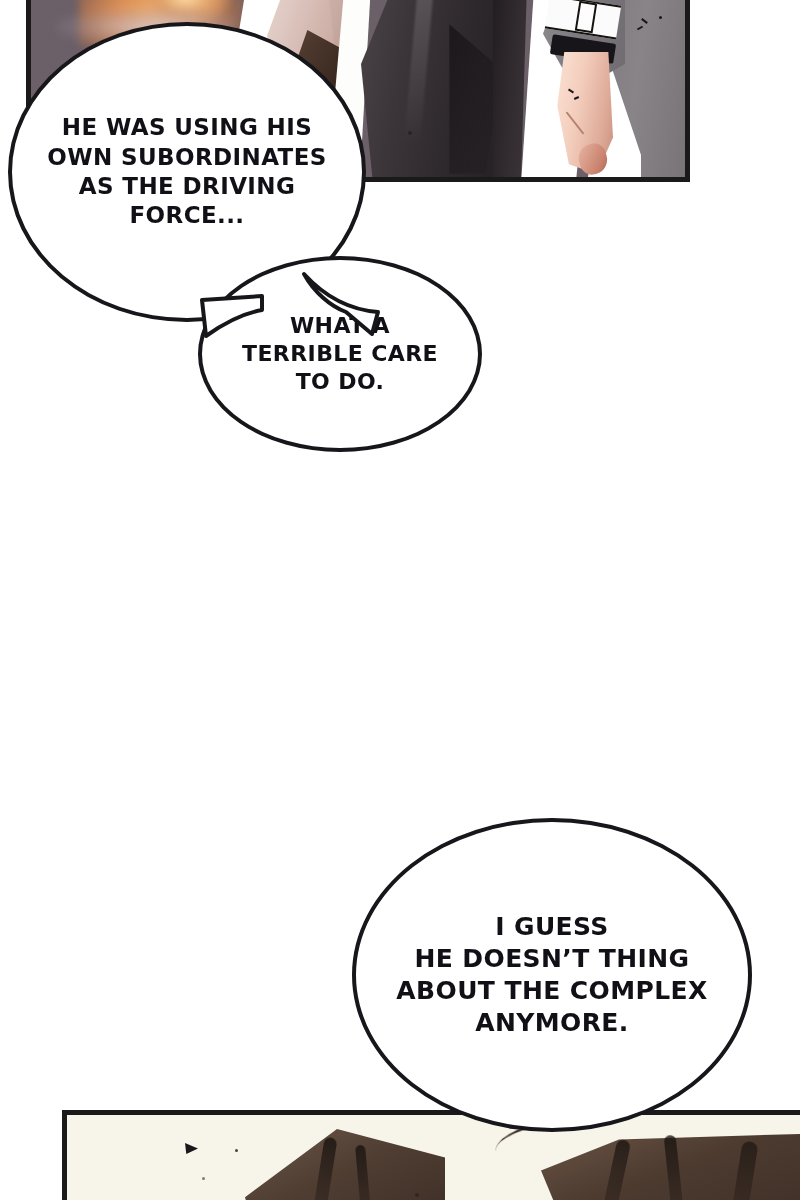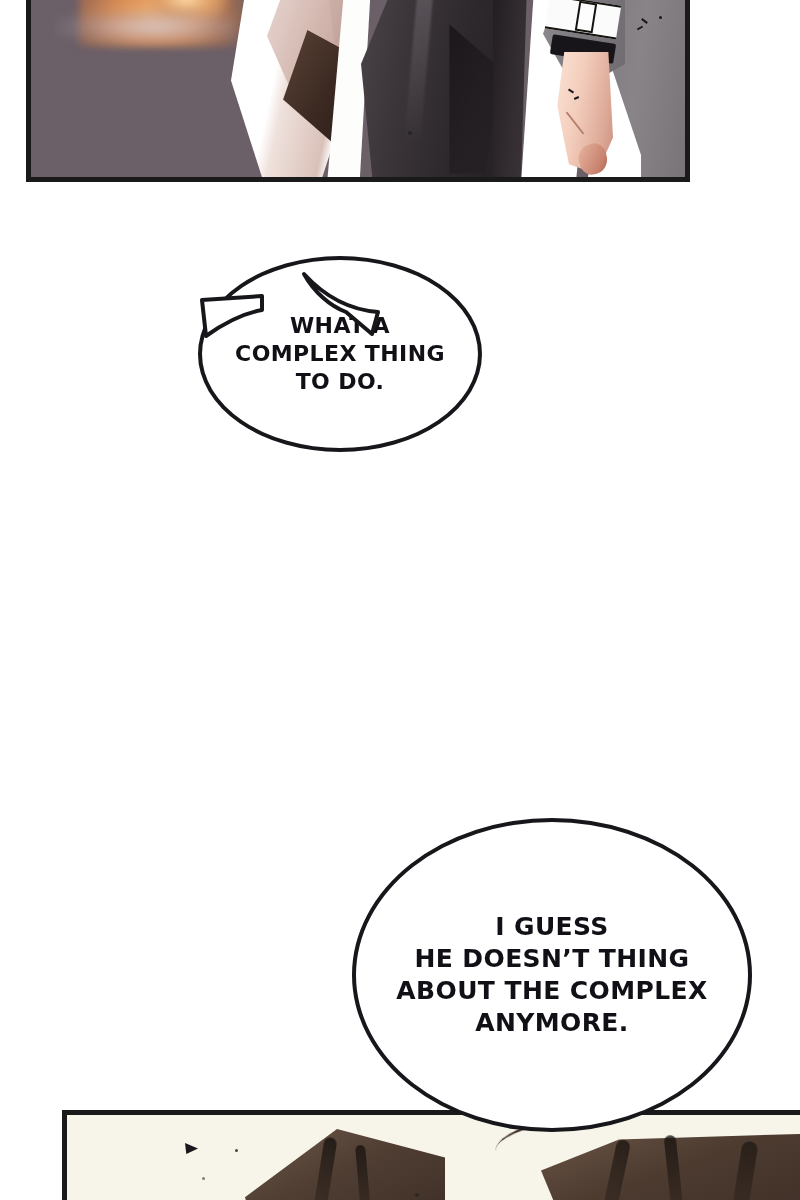--- a/index.html
+++ b/index.html
@@ -346,28 +346,34 @@
     <div class="speck" style="left:118px;top:28px;width:13px;height:11px;clip-path:polygon(0% 0%,100% 50%,10% 100%);"></div>
     <div class="speck" style="left:168px;top:34px;width:3px;height:3px;border-radius:50%;opacity:.8;"></div>
     <div class="speck" style="left:135px;top:62px;width:3px;height:3px;border-radius:50%;opacity:.55;"></div>
     <div class="speck" style="left:348px;top:78px;width:4px;height:4px;border-radius:50%;opacity:.5;"></div>
   </div>
 
   <svg class="tail" style="left:300px;top:268px;" width="110" height="72" viewBox="0 0 110 72">
     <path d="M4 6 C 26 30, 52 42, 78 44 L 72 66 L 46 44 C 30 38, 14 24, 4 6 Z" fill="#ffffff" stroke="#17161a" stroke-width="4" stroke-linejoin="round"></path>
   </svg>
 
+  <div class="bubble" id="bubble-1">
+    <div class="bubble-text">HE WAS USING HIS
+OWN SUBORDINATES
+AS THE DRIVING
+FORCE...</div>
+  </div>
 
   <svg class="tail" style="left:176px;top:286px;" width="90" height="68" viewBox="0 0 90 68">
     <path d="M86 10 L 26 14 L 30 50 C 44 40, 64 28, 86 24 Z" fill="#ffffff" stroke="#17161a" stroke-width="4" stroke-linejoin="round"></path>
   </svg>
 
   <div class="bubble" id="bubble-2">
     <div class="bubble-text">WHAT A
-COMPLEX THING
+TERRIBLE CARE
 TO DO.</div>
   </div>
 
   <div class="bubble" id="bubble-3">
     <div class="bubble-text">I GUESS
 HE DOESN’T THING
 ABOUT THE COMPLEX
 ANYMORE.</div>
   </div>
 

